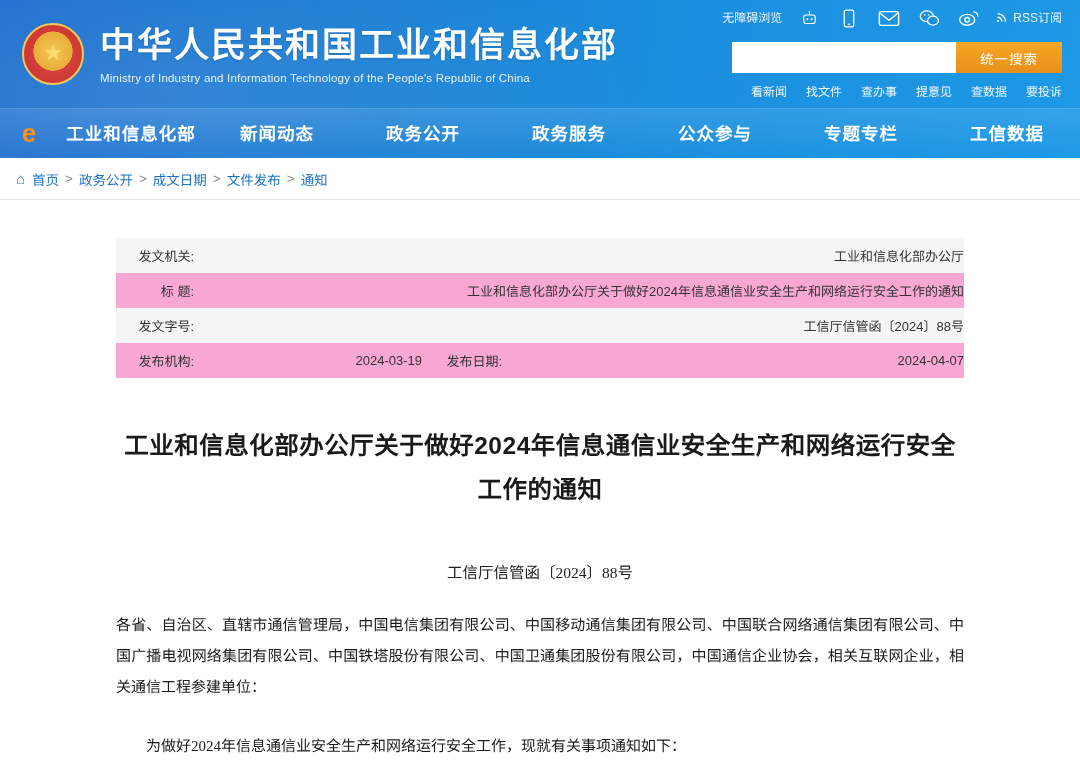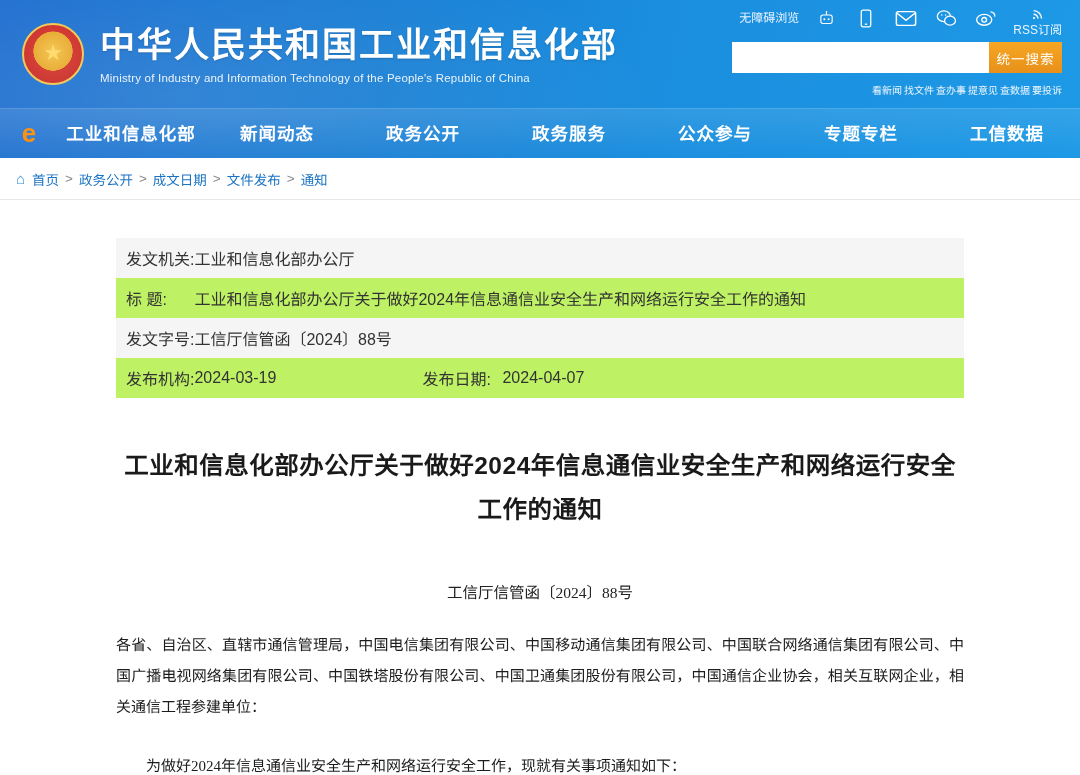--- a/index.html
+++ b/index.html
@@ -81,54 +81,54 @@
     color: #eaf4ff;
     font-size: 12px;
   }
   .toprow .tl { color:#e9f3ff; }
   .ico {
     width: 26px; height: 20px;
     display: inline-flex; align-items: center; justify-content: center;
     color: #ffffff;
   }
   .ico svg { display:block; }
-  .rss { display: inline-flex; align-items: center; font-size: 12px; color:#eaf4ff;flex-direction:column;}
+  .rss { display: inline-flex; align-items: center; gap: 5px; font-size: 12px; color:#eaf4ff;}
 
   .searchrow {
     margin-top: 8px;
     display: flex;
     height: 31px;
     width: 330px;
     margin-left: auto;
   }
   .searchrow input {
     flex: 1;
     border: none;
     outline: none;
     padding: 0 10px;
     font-size: 13px;
     background: #fff;
     color: #333;
   }
   .searchbtn {
-    width: 73px;
+    width: 106px;
     background: linear-gradient(#f5a623, #e8901a);
     color: #fff;
     border: none;
     font-size: 13.5px;
     letter-spacing: 1px;
     cursor: pointer;
     font-family: "Liberation Sans", sans-serif;
   }
   .quicklinks {
     margin-top: 9px;
     display: flex;
     justify-content: flex-end;
-    gap: 2px;
-    font-size: 10px;
+    gap: 19px;
+    font-size: 12px;
     color: #f0f7ff;
   }
   .quicklinks span { cursor: pointer; }
 
   
   .nav {
     position: relative;
     height: 50px;
     background: linear-gradient(180deg, rgba(255,255,255,.10), rgba(255,255,255,0));
     border-top: 1px solid rgba(255,255,255,.22);
@@ -173,25 +173,26 @@
   .crumbwrap .sep { color: #888; margin: 0 6px; }
   .crumbwrap a { color: #1a73c4; text-decoration: none; cursor: pointer; }
   .crumbwrap .cur { color: #1a73c4; }
 
   
   .content { width: 1080px; padding: 38px 0 10px 0; }
   .meta {
     width: 848px;
     margin: 0 auto;
     border-collapse: collapse;
-    font-size: 16px;
+    font-size: 13px;
     color: #333;
+    text-align: right;
   }
   .meta tr { background: #f5f5f5; }
-  .meta tr.alt { background: #bef264; }
+  .meta tr.alt { background: #f9a8d4; }
   .meta td {
     padding: 8px 0;
     height: 28px;
     vertical-align: middle;
   }
   .lbl { width: 78px; padding-left: 10px !important; color: #333; white-space: nowrap; }
   .val { color: #333; }
   .lbl2 { width: 80px; color: #333; white-space: nowrap; }
 
   

